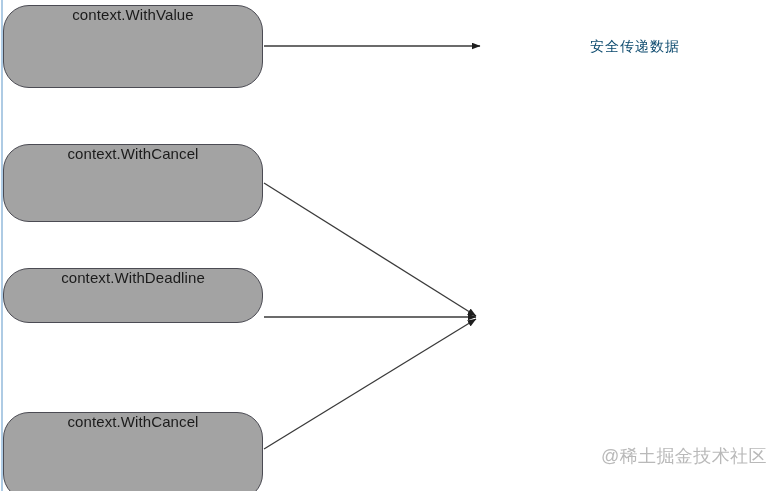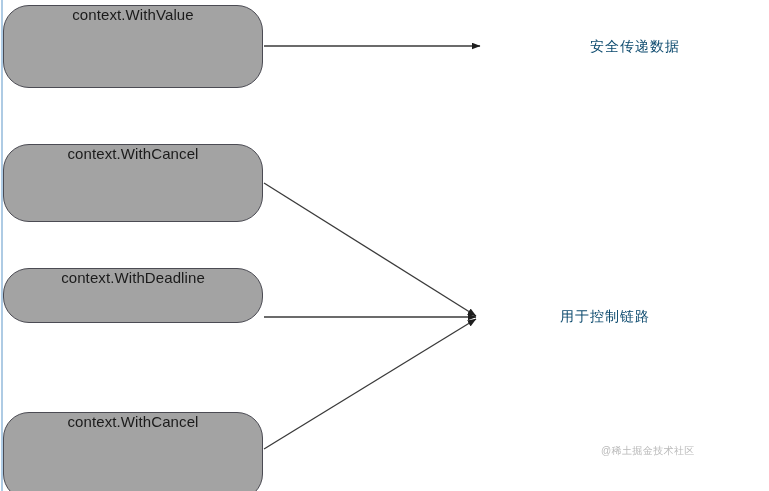--- a/index.html
+++ b/index.html
@@ -66,21 +66,21 @@
     white-space: nowrap;
     letter-spacing: 1px;
   }
   #side-label-0 { left: 590px; top: 38px; }
   #side-label-1 { left: 560px; top: 308px; }
 
   .watermark {
     position: absolute;
     left: 601px;
     top: 444px;
-    font-size: 10px;
+    font-size: 18px;
     color: #b9b9b9;
     white-space: nowrap;
     letter-spacing: 0.4px;
   }
 </style>
 </head>
 <body>
 
 <div id="canvas">
 
@@ -109,17 +109,16 @@
     <span class="node-label">context.WithCancel</span>
   </div>
   <div class="node" id="node-2">
     <span class="node-label">context.WithDeadline</span>
   </div>
   <div class="node" id="node-3">
     <span class="node-label">context.WithCancel</span>
   </div>
 
   <div class="side-label" id="side-label-0">安全传递数据</div>
-  <div class="side-label" id="side-label-1">用于控制链路</div>
 
   <div class="watermark">@稀土掘金技术社区</div>
 
 </div>
 
 </body></html>

